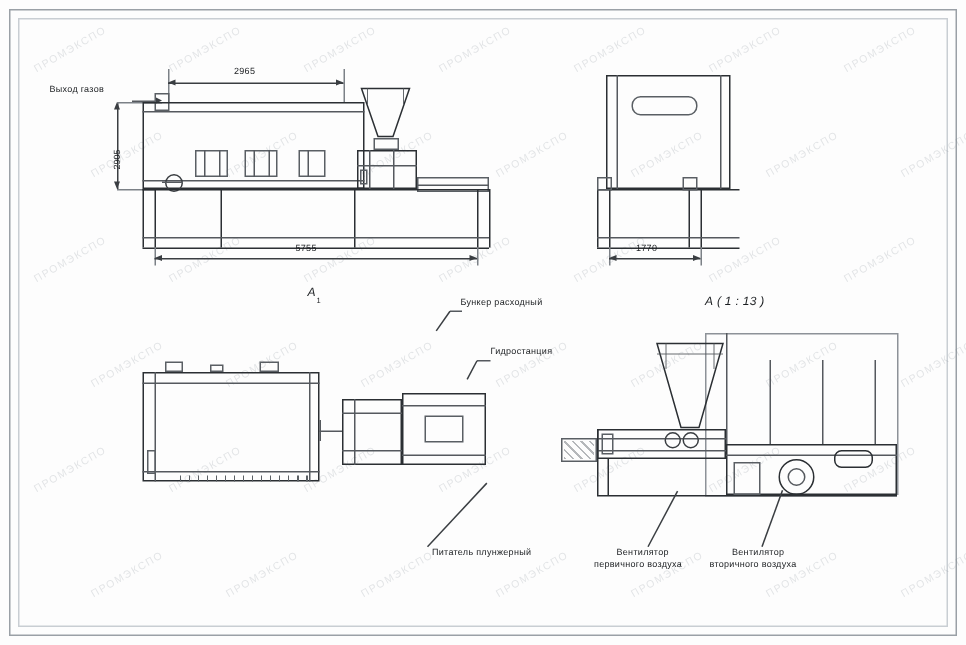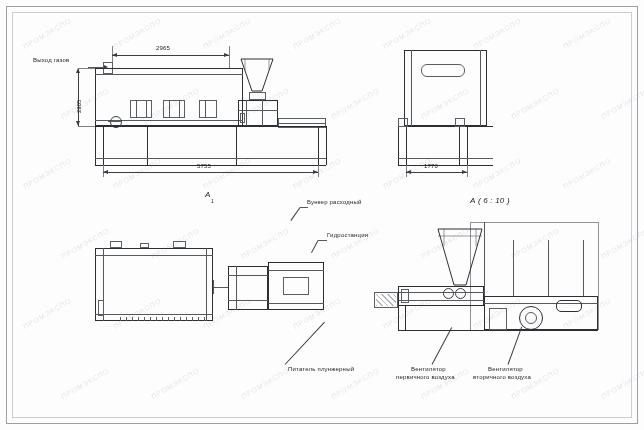--- a/index.html
+++ b/index.html
@@ -302,21 +302,21 @@
     <div class="ln h thin" style="left:228px; top:300px; width:40px;"></div>
     <div class="box" style="left:268px; top:262px; width:56px; height:48px;"></div>
     <div class="box thin" style="left:283px; top:277px; width:26px; height:18px;"></div>
     <div class="ln h thin" style="left:268px; top:270px; width:56px;"></div>
     <div class="ln h thin" style="left:268px; top:303px; width:56px;"></div>
     <div class="ln v thin" style="left:213px; top:280px; height:14px;"></div>
     <div class="ln h thin" style="left:213px; top:287px; width:15px;"></div>
   </div>
 
   <div>
-    <div class="lbl big it" style="left:470px; top:196px;">А ( 6 : 10 )</div>
+    <div class="lbl big it" style="left:470px; top:196px;">А ( 1 : 13 )</div>
 
     <div class="ln v light" style="left:470px; top:222px; height:108px;"></div>
     <div class="ln h light" style="left:470px; top:222px; width:128px;"></div>
     <div class="ln v light" style="left:598px; top:222px; height:108px;"></div>
     <div class="ln h light" style="left:470px; top:330px; width:128px;"></div>
 
     <div style="position:absolute; left:437px; top:228px; width:46px; height:58px;">
       <svg width="46" height="58" viewBox="0 0 46 58">
         <polygon points="1,1 45,1 29,57 17,57" fill="none" stroke="#2b2f33" stroke-width="1"></polygon>
         <line x1="7" y1="1" x2="7" y2="18" stroke="#55595e" stroke-width="0.6"></line>

